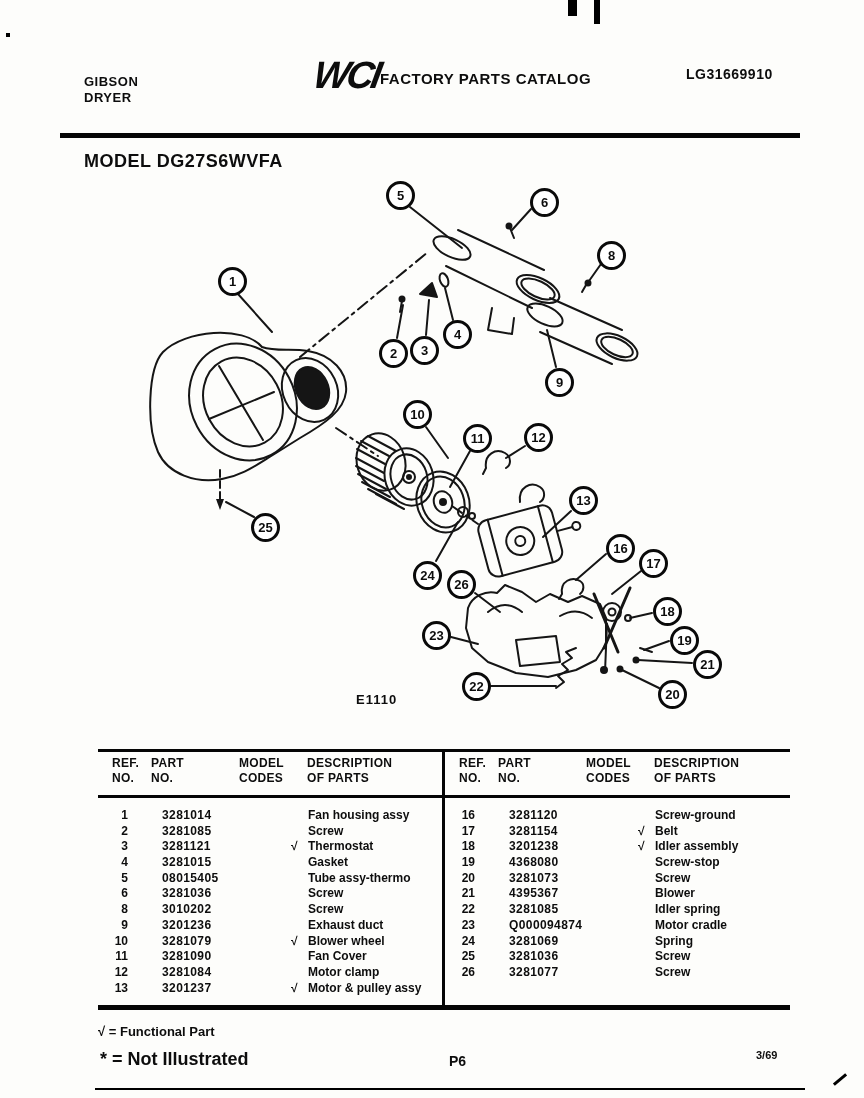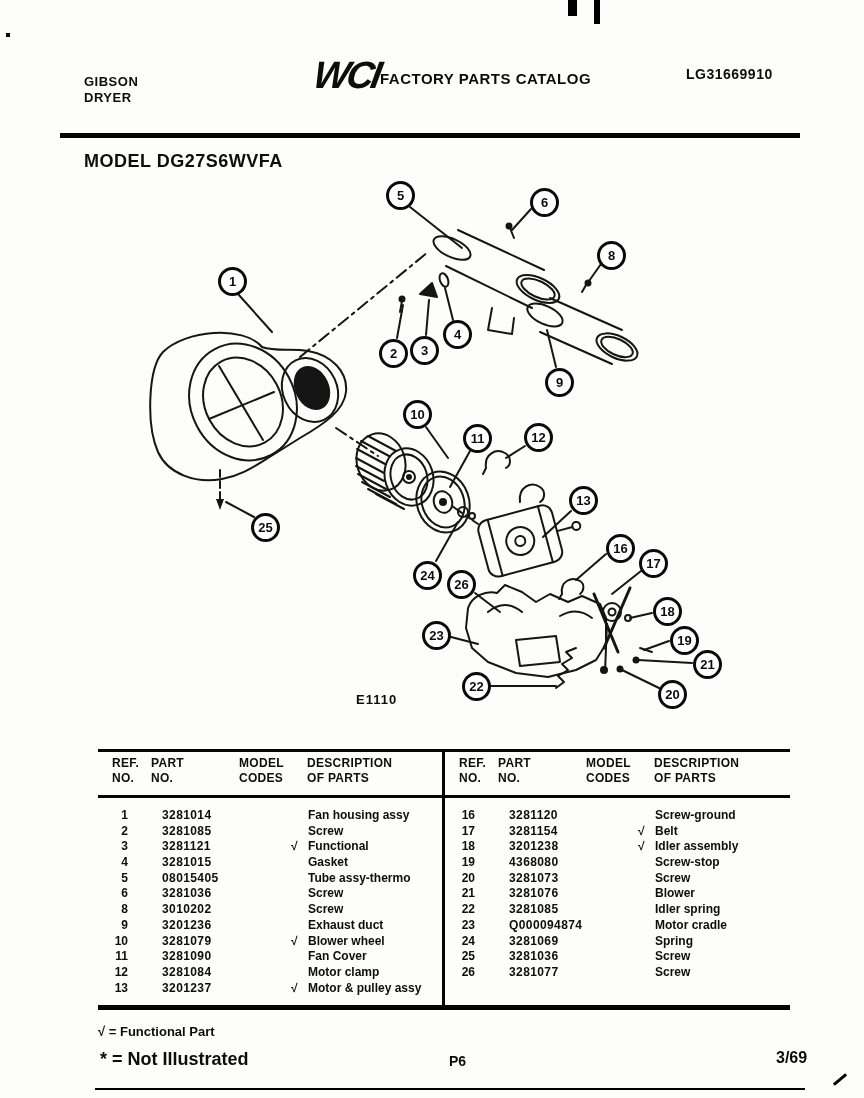--- a/index.html
+++ b/index.html
@@ -48,21 +48,21 @@
   .prow { position:relative; height:15.7px; font-size:12px; font-weight:700; line-height:15.7px; }
   .prow .ref   { position:absolute; left:0; width:30px; text-align:right; }
   .prow .part  { position:absolute; left:64px; letter-spacing:0.4px; }
   .prow .check { position:absolute; left:193px; }
   .prow .desc  { position:absolute; left:210px; }
 
   
   .legend1 { left:98px; top:1024px; font-size:13px; font-weight:700; }
   .legend2 { left:100px; top:1049px; font-size:18px; font-weight:700; }
   .page-num { left:449px; top:1053px; font-size:14px; font-weight:700; }
-  .date-code { left:776px; top:1049px; font-size:16px; font-weight:700; }
+  .date-code { left:756px; top:1049px; font-size:11px; font-weight:700; }
 
   
   .artifact { position:absolute; background:#000; z-index:6; }
 </style>
 </head>
 <body>
 
 <div class="page">
 
   <div class="artifact" style="left:568px;top:0;width:9px;height:16px;"></div>
@@ -277,21 +277,21 @@
       </div>
       <div class="prow">
         <span class="ref">2</span>
         <span class="part">3281085</span>
         <span class="desc">Screw</span>
       </div>
       <div class="prow">
         <span class="ref">3</span>
         <span class="part">3281121</span>
         <span class="check">√</span>
-        <span class="desc">Functional</span>
+        <span class="desc">Thermostat</span>
       </div>
       <div class="prow">
         <span class="ref">4</span>
         <span class="part">3281015</span>
         <span class="desc">Gasket</span>
       </div>
       <div class="prow">
         <span class="ref">5</span>
         <span class="part">08015405</span>
         <span class="desc">Tube assy-thermo</span>
@@ -357,21 +357,21 @@
         <span class="part">4368080</span>
         <span class="desc">Screw-stop</span>
       </div>
       <div class="prow">
         <span class="ref">20</span>
         <span class="part">3281073</span>
         <span class="desc">Screw</span>
       </div>
       <div class="prow">
         <span class="ref">21</span>
-        <span class="part">3281076</span>
+        <span class="part">4395367</span>
         <span class="desc">Blower</span>
       </div>
       <div class="prow">
         <span class="ref">22</span>
         <span class="part">3281085</span>
         <span class="desc">Idler spring</span>
       </div>
       <div class="prow">
         <span class="ref">23</span>
         <span class="part">Q000094874</span>

